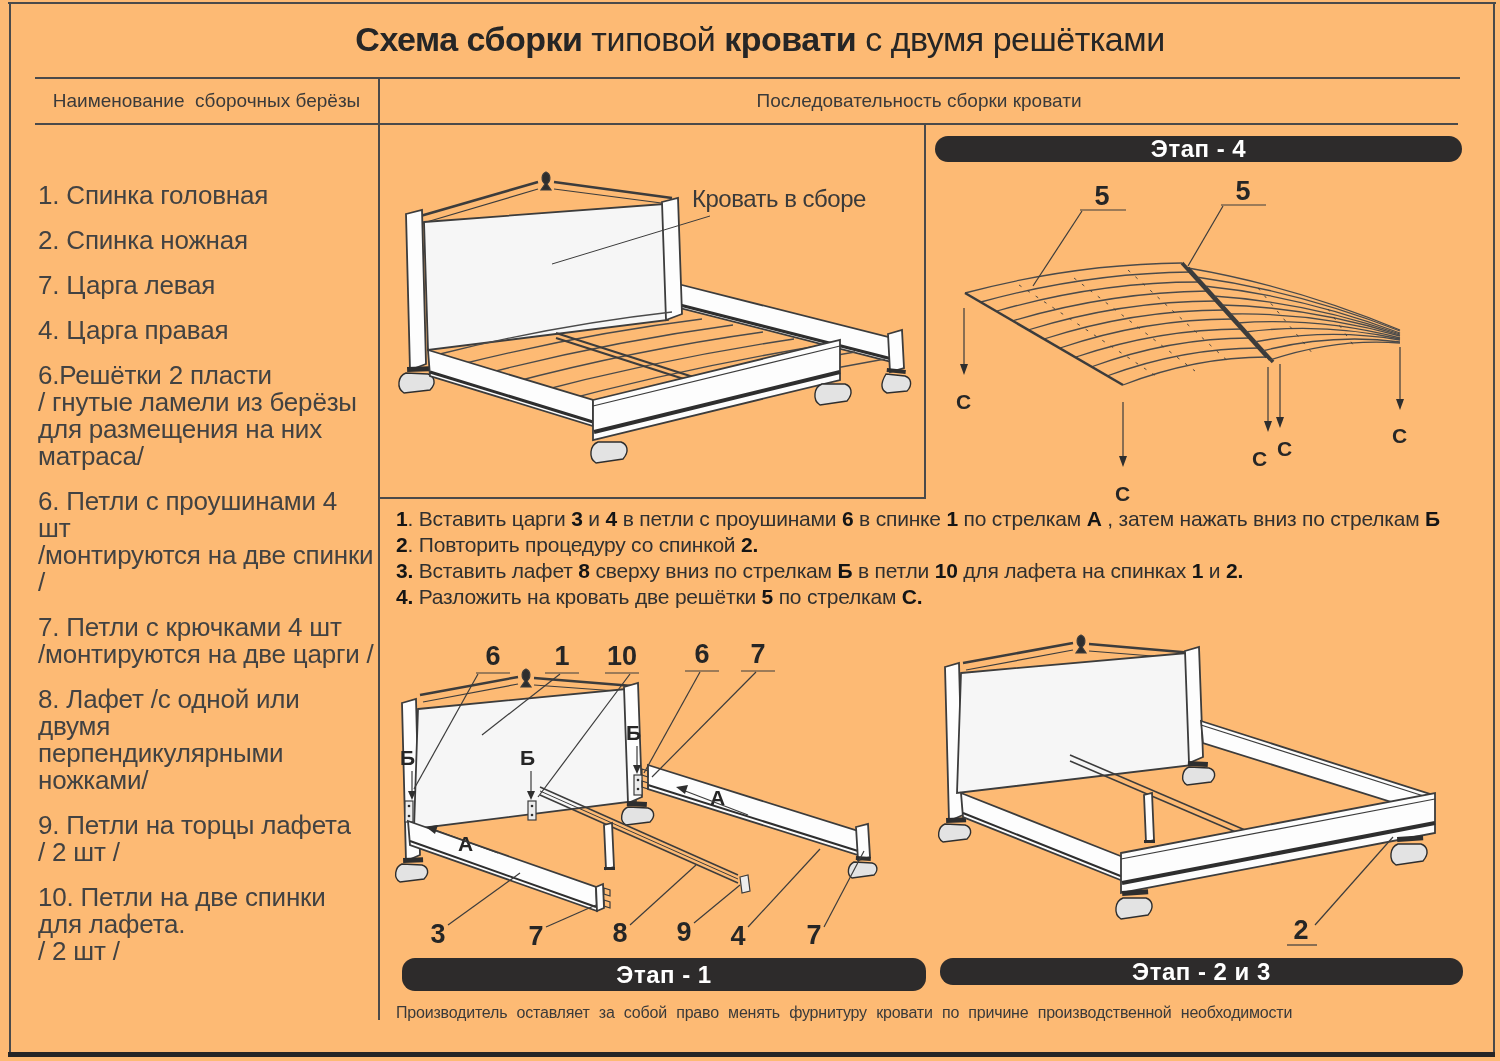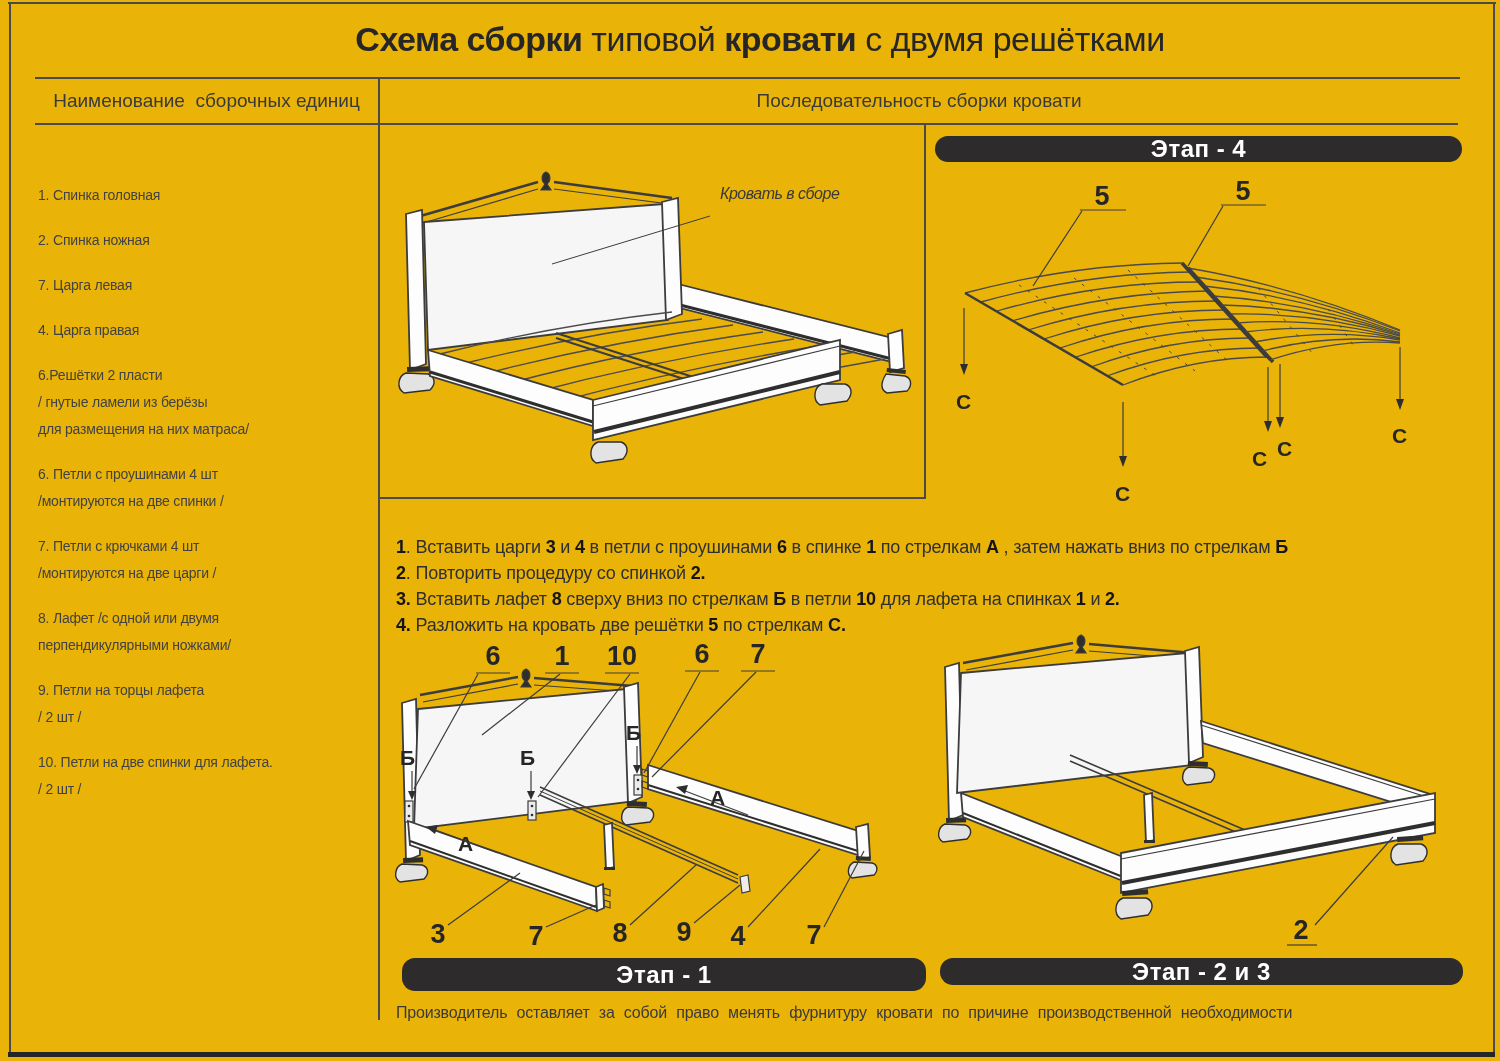--- a/index.html
+++ b/index.html
@@ -1,33 +1,33 @@
 <!DOCTYPE html>
 <html><head>
 <meta charset="utf-8">
 <style>
   html,body{margin:0;padding:0;background:#e9e9e9;}
-  .page{position:relative;width:1500px;height:1061px;background:#eab308;overflow:hidden;
+  .page{position:relative;width:1500px;height:1061px;background:#fdba74;overflow:hidden;
         font-family:"Liberation Sans", sans-serif;color:#3c3c3c;}
   .bl{position:absolute;background:#4a4a4a;}
   .title{position:absolute;top:20px;left:120px;width:1280px;text-align:center;
          font-size:34px;letter-spacing:-0.5px;color:#262626;font-weight:400;}
   .title b{font-weight:700;}
   .hdr{position:absolute;top:90px;font-size:19px;color:#3a3a3a;text-align:center;white-space:pre;}
-  .list{position:absolute;left:38px;top:182px;width:338px;font-size:14px;line-height:27px;
+  .list{position:absolute;left:38px;top:182px;width:338px;font-size:26px;line-height:27px;
         color:#424242;letter-spacing:-0.2px;}
   .list .li-item{white-space:pre-line;margin-bottom:18px;}
-  .instr{position:absolute;left:396px;top:534px;width:1062px;font-size:18px;line-height:26px;
+  .instr{position:absolute;left:396px;top:506px;width:1062px;font-size:21px;line-height:26px;
          color:#303030;letter-spacing:-0.2px;}
   .instr b{color:#151515;}
   .badge{position:absolute;background:#2d2b2b;border-radius:13px;color:#fff;
          display:flex;align-items:center;justify-content:center;font-size:24px;font-weight:700;
          letter-spacing:0.5px;}
-  .bedlabel{position:absolute;left:720px;top:185px;width:200px;font-size:16px;color:#3a3a3a;
-            letter-spacing:-0.5px;font-style:italic;}
+  .bedlabel{position:absolute;left:692px;top:185px;width:200px;font-size:24px;color:#3a3a3a;
+            letter-spacing:-0.5px;}
   .footer{position:absolute;left:396px;top:1004px;width:1062px;font-size:16px;color:#3a3a3a;
           word-spacing:5px;letter-spacing:-0.2px;}
   svg{position:absolute;overflow:visible;}
   svg text{font-family:"Liberation Sans", sans-serif;}
   .co{font-size:27px;font-weight:700;fill:#262626;}
   .lt{font-size:21px;font-weight:700;fill:#262626;}
   .ln{stroke:#3c3c3c;stroke-width:1.2;fill:none;}
   .ol{stroke:#3c3c3c;stroke-width:1.8;fill:#f6f6f6;}
   .ow{stroke:#3c3c3c;stroke-width:1.8;fill:#fdfdfd;}
   .tk{stroke:#2e2e2e;stroke-width:3;fill:none;}
@@ -46,21 +46,21 @@
   <div class="bl" style="left:1493px;top:2px;width:2px;height:1055px;"></div>
   <div class="bl" style="left:8px;top:1052px;width:1487px;height:5px;background:#262626;"></div>
 
   <div class="bl" style="left:35px;top:77px;width:1425px;height:2px;"></div>
   <div class="bl" style="left:35px;top:123px;width:1423px;height:2px;"></div>
   <div class="bl" style="left:378px;top:77px;width:2px;height:943px;"></div>
   <div style="position:absolute;left:378px;top:123px;width:548px;height:376px;border:2px solid #4a4a4a;box-sizing:border-box;"></div>
 
   <div class="title"><b>Схема сборки</b><span> типовой </span><b>кровати</b><span> с двумя решётками</span></div>
 
-  <div class="hdr" style="left:35px;width:343px;">Наименование  сборочных единиц</div>
+  <div class="hdr" style="left:35px;width:343px;">Наименование  сборочных берёзы</div>
   <div class="hdr" style="left:380px;width:1078px;">Последовательность сборки кровати</div>
 
   <div class="list">
     <div class="li-item">1.   Спинка головная</div>
     <div class="li-item">2. Спинка ножная</div>
     <div class="li-item">7. Царга левая</div>
     <div class="li-item">4. Царга правая</div>
     <div class="li-item">6.Решётки  2 пласти
 / гнутые ламели из берёзы
 для размещения на них матраса/</div>

